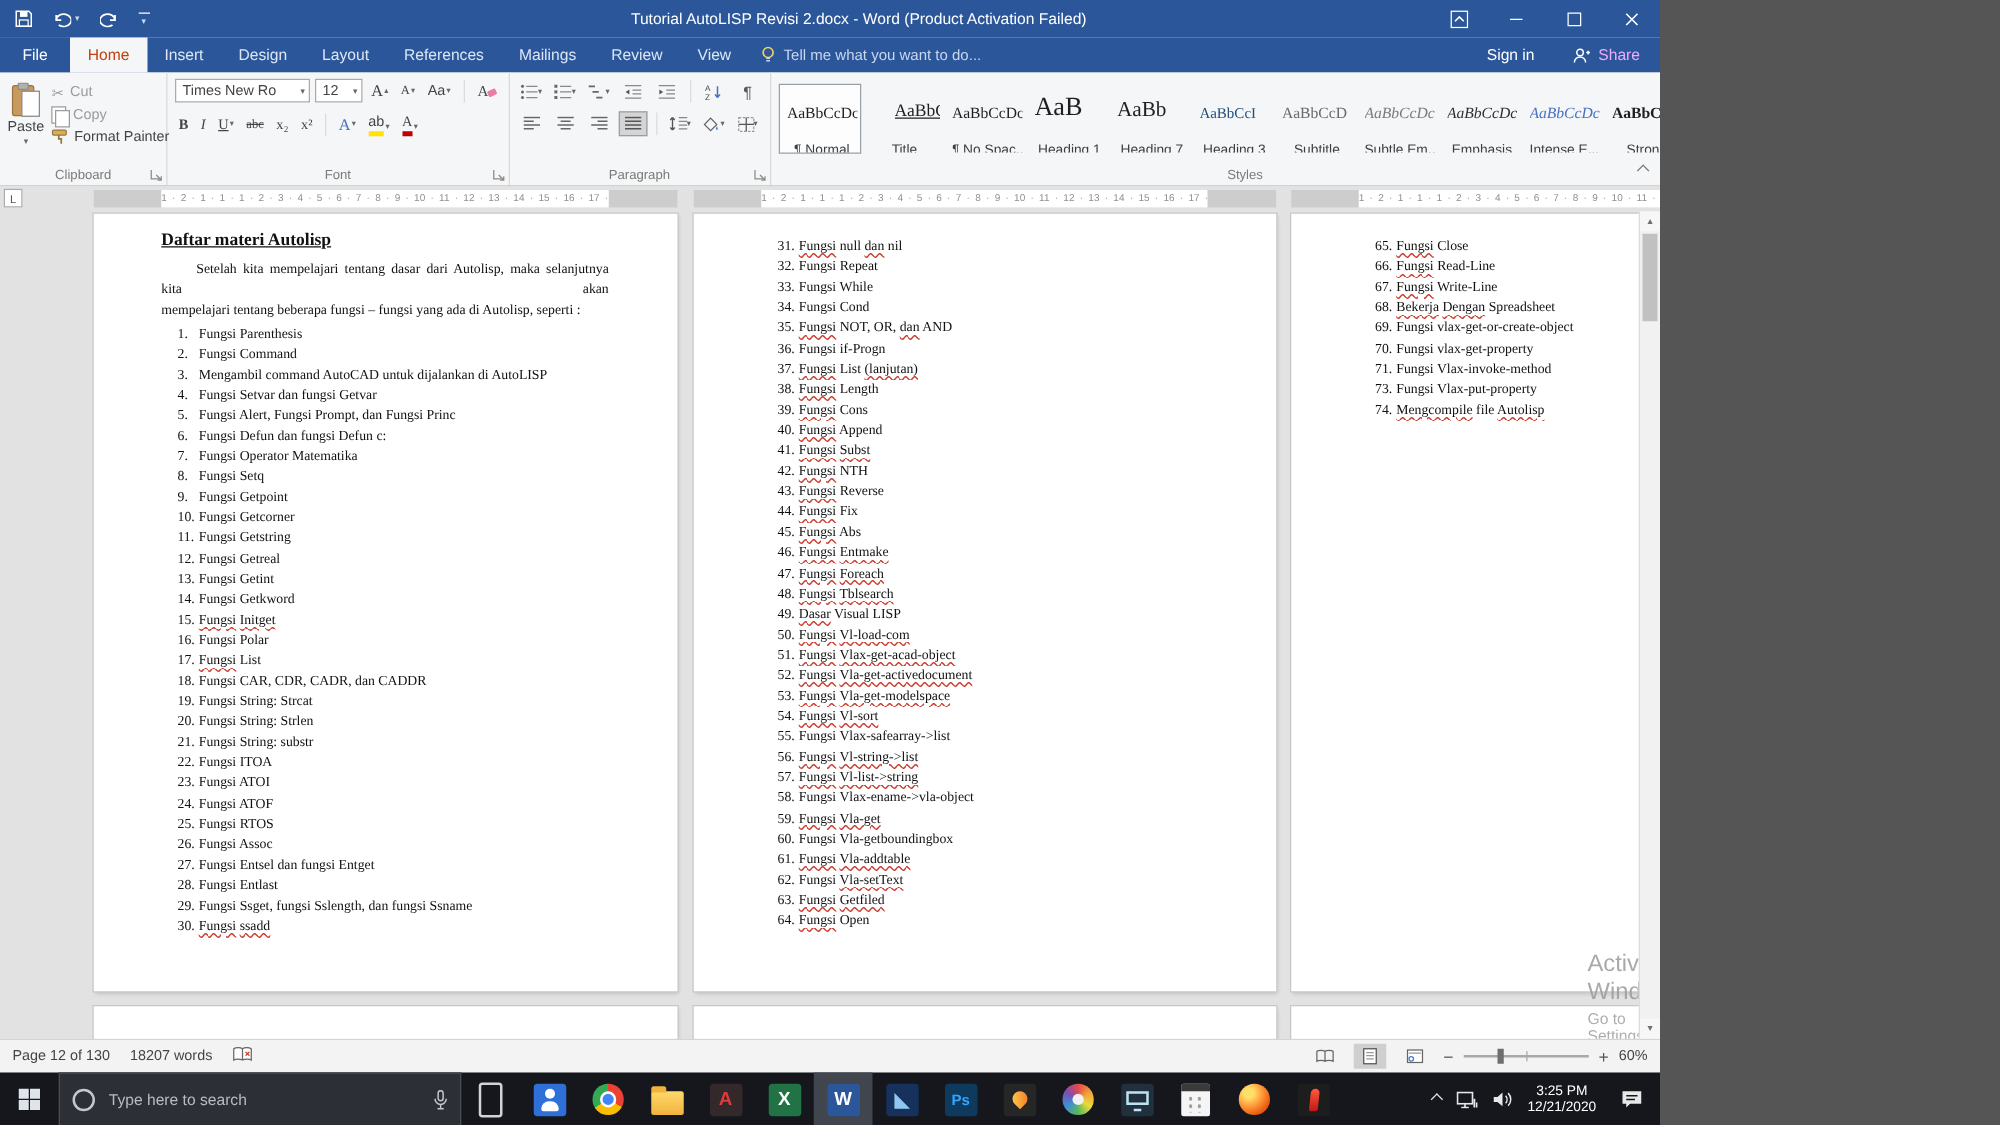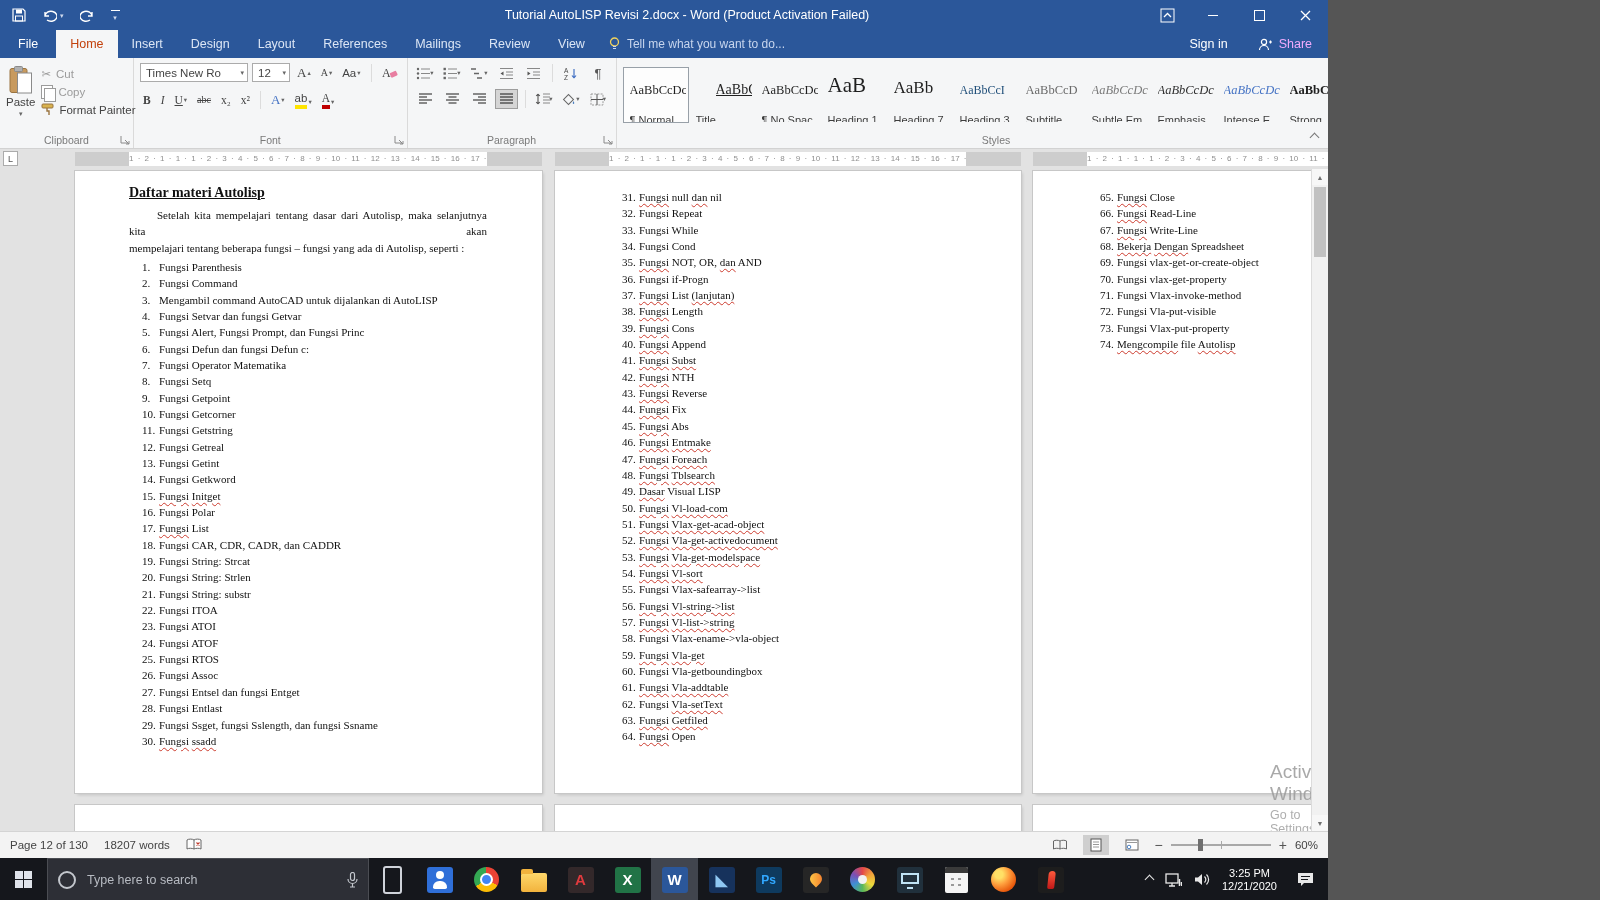--- a/index.html
+++ b/index.html
@@ -57,21 +57,21 @@
   .vsep{width:1px;height:18px;background:#dcdcdc;margin:0 3px;}
   
   .g-para{width:216px;}
   .pbtn{display:flex;align-items:center;justify-content:center;width:23px;height:20px;box-sizing:border-box;border:1px solid transparent;}
   .pbtn.on{background:#d5d5d5;border-color:#9d9d9d;}
   .pbtn svg{display:block}
   .pcaret{font-size:6.5px;color:#666;margin-left:-1px;}
   .parachar{font-size:13px;color:#595959;}
   
   .g-styles{flex:1;display:flex;}
-  .stgallery{display:flex;padding-top:4px;}
+  .stgallery{display:flex;padding-top:4px;text-align:center;}
   .sttile{width:66px;height:56px;box-sizing:border-box;padding:3px 2px 0 6px;border:1px solid transparent;overflow:hidden;}
   .sttile.sel{border-color:#98a0a8;background:#fdfdfd;}
   .stprev{font-family:"Liberation Serif",serif;font-size:12.5px;color:#1f1f1f;white-space:nowrap;overflow:hidden;height:27px;display:flex;align-items:flex-end;}
   .st-title .sttxt{text-decoration:underline;}
   .st-title{font-size:14px;margin-left:20px;}
   .st-h1{font-size:21px;}
   .st-h2{font-size:17px;}
   .st-h3{color:#1f4e79;font-size:12px;}
   .st-subtitle{color:#6a6a6a;}
   .st-subtleem{color:#7a7a7a;font-style:italic;}
@@ -879,24 +879,20 @@
             </div>
             <div class="li">
               <span class="num">70.</span>
               <span class="txt"><span>Fungsi</span> <span>vlax-get-property</span></span>
             </div>
             <div class="li">
               <span class="num">71.</span>
               <span class="txt"><span>Fungsi</span> <span>Vlax-invoke-method</span></span>
             </div>
             <div class="li">
-              <span class="num">72.</span>
-              <span class="txt"><span>Fungsi</span> <span>Vla-put-visible</span></span>
-            </div>
-            <div class="li">
               <span class="num">73.</span>
               <span class="txt"><span>Fungsi</span> <span>Vlax-put-property</span></span>
             </div>
             <div class="li">
               <span class="num">74.</span>
               <span class="txt"><span class="sq">Mengcompile</span> <span>file</span> <span class="sq">Autolisp</span></span>
             </div>
           </div>
       </div>
     </div>

